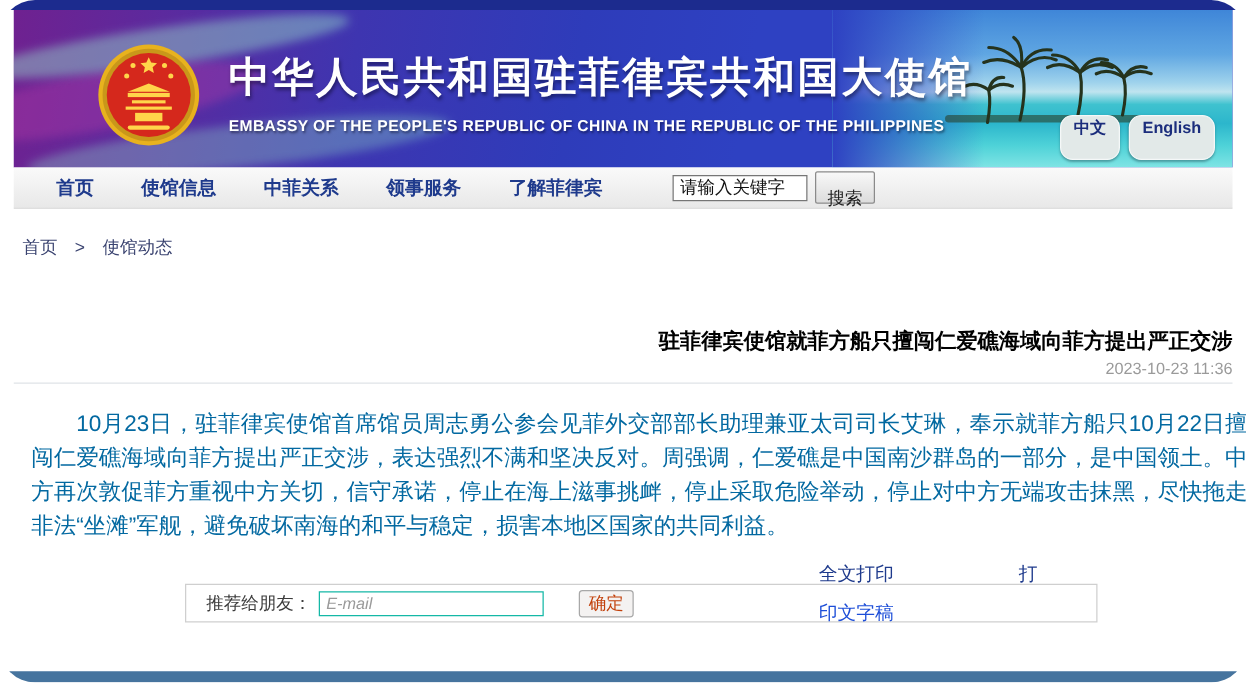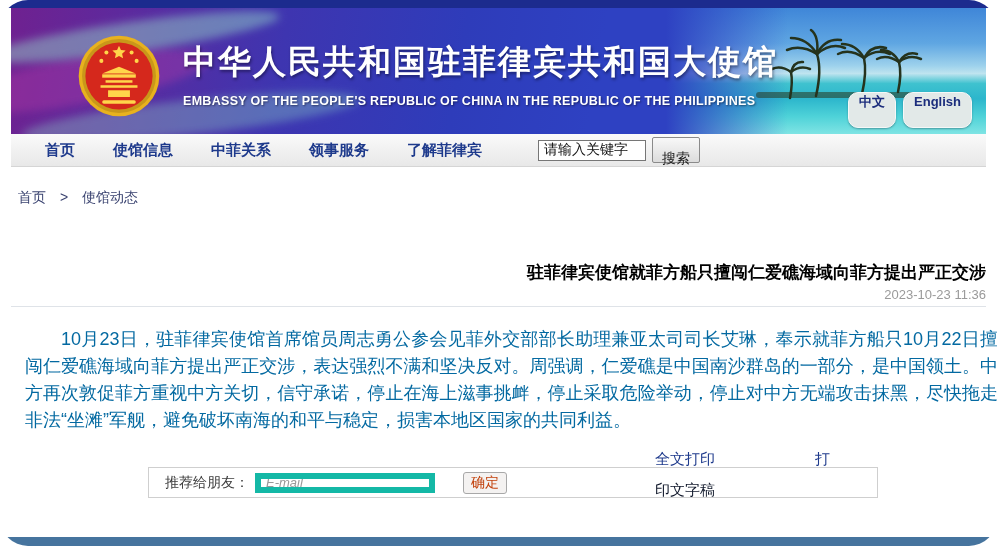--- a/index.html
+++ b/index.html
@@ -61,28 +61,28 @@
     font-size:13px; color:#9a9a9a; }
   .rule { position:absolute; top:306px; left:11px; width:975px; border-top:1px solid #dfe3e8; }
   .article-body { position:absolute; top:326px; left:25px; width:973px;
     font-size:18px; line-height:27px; color:#0369a1; text-indent:2em; text-align:justify; }
 
   
   .share { position:absolute; top:443px; left:148px; width:730px; height:62px; font-size:15px; }
   .share-box { position:absolute; top:0; left:0; width:730px; height:31px;
     border:1px solid #cfcfcf; background:#fff; display:flex; align-items:center;margin-top:24px; }
   .share-label { margin-left:16px; color:#3c3c3c; font-size:14px; }
-  .email-input { margin-left:6px; width:180px; height:20px; border:6px solid #14b8a6; padding:1px 5px;
+  .email-input { margin-left:6px; width:180px; height:20px; border:1px solid #14b8a6; padding:1px 5px;
     font-size:13px; font-style:italic; font-family:inherit; color:#333; }
   .email-input::placeholder { color:#9a9a9a; font-style:italic; }
   .confirm-btn { margin-left:28px; height:22px; padding:0 7px; font-size:14px; color:#c2410c; cursor:pointer;
     border:1px solid #a8a8a8; border-radius:3px; background:#f4f2f1; font-family:inherit; }
   .print-full { position:absolute; left:507px; top:7px; color:#1e3a8c; cursor:pointer;text-align:center; }
   .print-l1 { position:absolute; left:667px; top:7px; color:#1e3a8c; cursor:pointer; }
-  .print-l2 { position:absolute; left:507px; top:38px; color:#0f172a; cursor:pointer; }
+  .print-l2 { position:absolute; left:507px; top:38px; color:#1d4ed8; cursor:pointer; }
 
   
   .bottombar { position:absolute; top:537px; left:0; width:997px; height:9px; background:#46749e; }
 </style>
 </head>
 <body>
 
 <div class="page">
 
   <div class="topstrip"></div>

